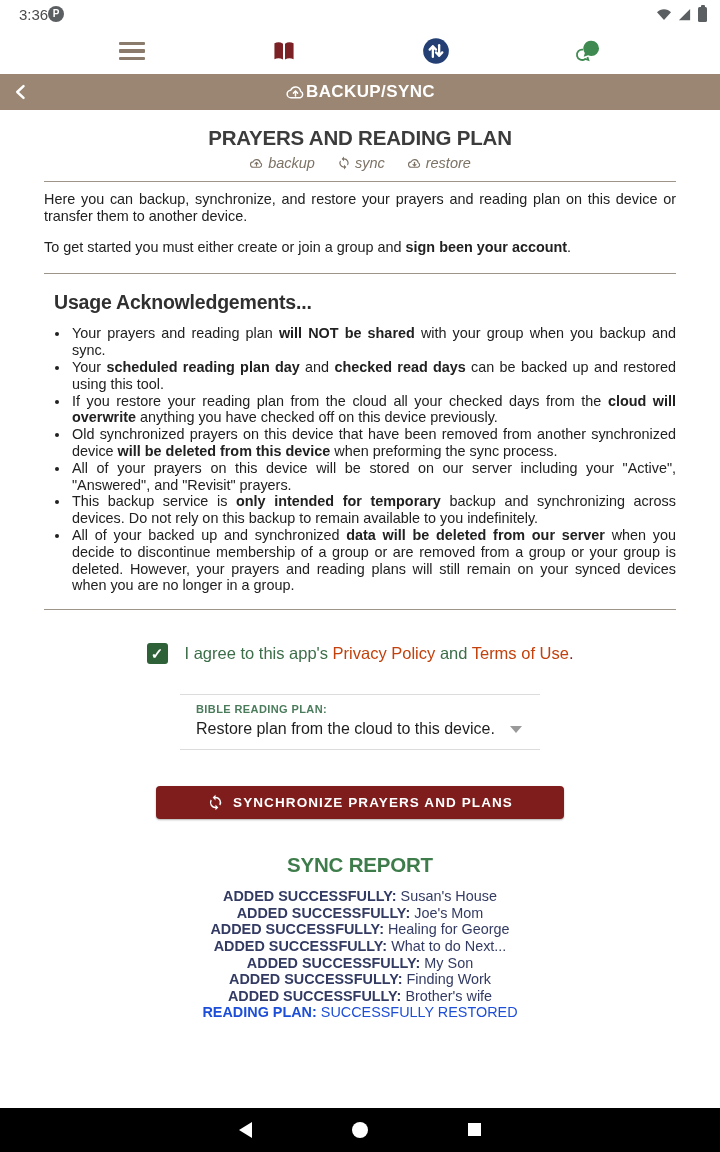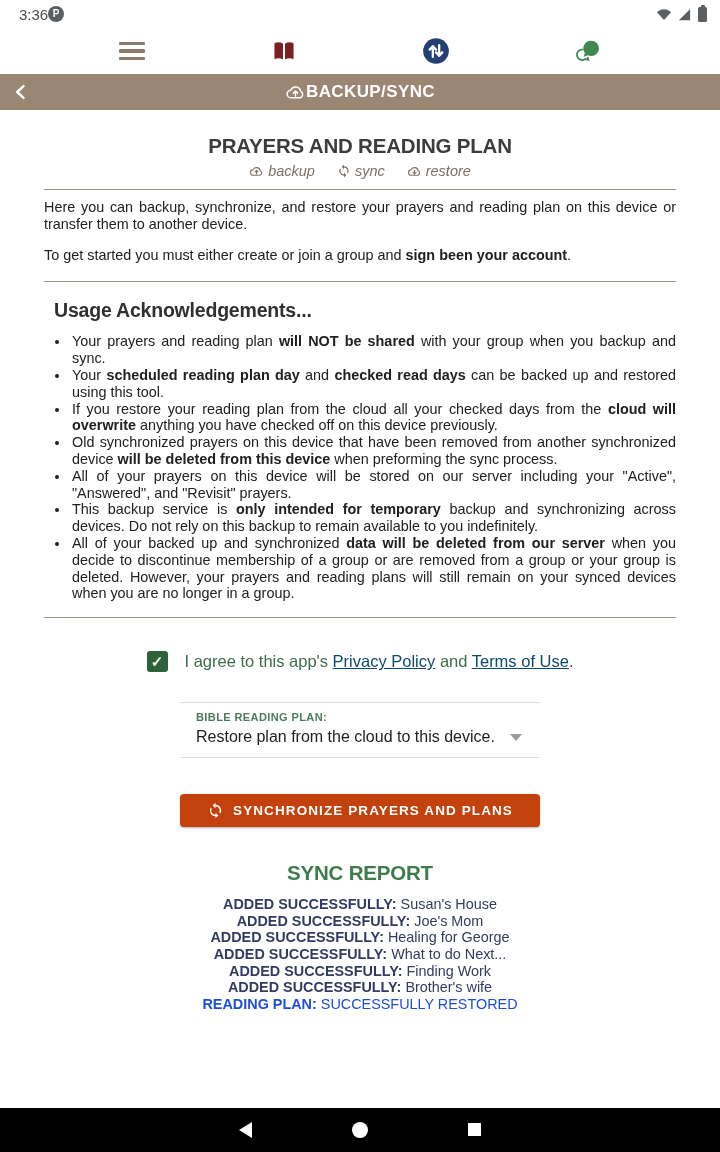--- a/index.html
+++ b/index.html
@@ -19,45 +19,45 @@
   
   .appnav{height:46px;display:flex;align-items:center;justify-content:space-between;padding:0 104px;background:#fff;}
   .nav-btn{width:56px;height:40px;display:flex;align-items:center;justify-content:center;}
   .menu-lines{display:flex;flex-direction:column;gap:4px;}
   .menu-lines i{display:block;width:26px;height:3.2px;background:#8a7b6c;border-radius:1px;}
   
   .appbar{height:36px;background:#9a8672;display:flex;align-items:center;position:relative;color:#fff;}
   .back-btn{position:absolute;left:2px;top:0;width:38px;height:36px;display:flex;align-items:center;justify-content:center;}
   .appbar-title{margin:0 auto;display:flex;align-items:center;font-weight:bold;font-size:17px;letter-spacing:.4px;}
   
-  .content{padding:24px 44px 0;}
+  .content{padding:16px 44px 0;}
   .page-title{margin:0;text-align:center;font-size:20.5px;font-weight:bold;letter-spacing:-.2px;color:#3c3c3c;}
   .modes{display:flex;justify-content:center;align-items:center;gap:22px;margin-top:5px;color:#7c7265;font-style:italic;font-size:14.5px;}
   .mode{display:flex;align-items:center;gap:4px;}
   .rule{border:none;border-top:1.6px solid #9e9588;margin:10px 0 0;}
   .para{font-size:14.4px;line-height:16.8px;margin:9px 0 0;text-align:justify;}
   .para.second{margin-top:14px;}
   .b{font-weight:bold;}
   .ack-heading{margin:17px 0 0 10px;font-size:19.5px;font-weight:bold;color:#303030;letter-spacing:-.2px;}
   .ack{margin:11px 0 0;padding-left:26px;}
   .ack li{font-size:14.4px;line-height:16.8px;text-align:justify;padding-left:2px;margin:0;}
   .rule.after-ack{margin-top:15px;}
   
   .agree{display:flex;align-items:center;justify-content:center;gap:17px;margin-top:33px;}
   .checkbox{width:21px;height:21px;border-radius:3px;background:#2e6137;color:#fff;font-size:15px;font-weight:bold;display:flex;align-items:center;justify-content:center;cursor:pointer;}
   .agree-label{font-size:16.5px;color:#3c6e49;}
-  .link{color:#0c4a6e;text-decoration:underline;cursor:pointer;}
+  .link{color:#c2410c;cursor:pointer;}
   .mar{color:#7b2125;}
   
   .select{width:360px;margin:30px auto 0;box-sizing:border-box;border-top:1px solid #dcdcdc;border-bottom:1px solid #dcdcdc;padding:8px 16px 11px;position:relative;cursor:pointer;}
   .select-label{font-size:11px;font-weight:bold;color:#4a7c5c;letter-spacing:.4px;}
   .select-value{font-size:16px;color:#1e1e1e;margin-top:5px;}
   .select-arrow{position:absolute;right:18px;top:31px;width:0;height:0;border-left:6px solid transparent;border-right:6px solid transparent;border-top:7px solid #9a9a9a;}
   
-  .sync-btn{width:360px;height:33px;margin:36px auto 0;background:#c2410c;border:none;border-radius:4px;color:#fff;display:flex;align-items:center;justify-content:center;gap:9px;font-family:inherit;font-size:13.5px;font-weight:bold;letter-spacing:1.1px;box-shadow:0 1px 2px rgba(0,0,0,.3);cursor:pointer;}
+  .sync-btn{width:408px;height:33px;margin:36px auto 0;background:#7f1d1d;border:none;border-radius:4px;color:#fff;display:flex;align-items:center;justify-content:center;gap:9px;font-family:inherit;font-size:13.5px;font-weight:bold;letter-spacing:1.1px;box-shadow:0 1px 2px rgba(0,0,0,.3);cursor:pointer;}
   
   .report-title{margin:34px 0 0;text-align:center;font-size:20.5px;font-weight:bold;color:#3e7d4b;letter-spacing:-.2px;}
   .report{margin-top:11px;text-align:center;font-size:14.4px;line-height:16.6px;color:#333b63;}
   .report .lbl{font-weight:bold;}
   .report-row.plan{color:#1d4ed8;}
   
   .navbar{position:absolute;left:0;right:0;bottom:0;height:44px;background:#000;}
   .nav-back{position:absolute;left:239px;top:14px;width:0;height:0;border-top:8px solid transparent;border-bottom:8px solid transparent;border-right:13px solid #fff;cursor:pointer;}
   .nav-home{position:absolute;left:352px;top:14px;width:16px;height:16px;border-radius:50%;background:#fff;cursor:pointer;}
   .nav-recent{position:absolute;left:468px;top:15px;width:13px;height:13px;background:#fff;cursor:pointer;}
@@ -209,20 +209,21 @@
     <span>SYNCHRONIZE PRAYERS AND PLANS</span>
   </button>
 
   <h2 class="report-title">SYNC REPORT</h2>
 
   <div class="report">
     <div class="report-row"><span class="lbl">ADDED SUCCESSFULLY:</span> <span>Susan's House</span></div>
     <div class="report-row"><span class="lbl">ADDED SUCCESSFULLY:</span> <span>Joe's Mom</span></div>
     <div class="report-row"><span class="lbl">ADDED SUCCESSFULLY:</span> <span>Healing for George</span></div>
     <div class="report-row"><span class="lbl">ADDED SUCCESSFULLY:</span> <span>What to do Next...</span></div>
+    <div class="report-row"><span class="lbl">ADDED SUCCESSFULLY:</span> <span>My Son</span></div>
     <div class="report-row"><span class="lbl">ADDED SUCCESSFULLY:</span> <span>Finding Work</span></div>
     <div class="report-row"><span class="lbl">ADDED SUCCESSFULLY:</span> <span>Brother's wife</span></div>
     <div class="report-row plan"><span class="lbl">READING PLAN:</span> <span>SUCCESSFULLY RESTORED</span></div>
   </div>
 
 </div>
 
 <div class="navbar">
   <span class="nav-back"></span>
   <span class="nav-home"></span>

